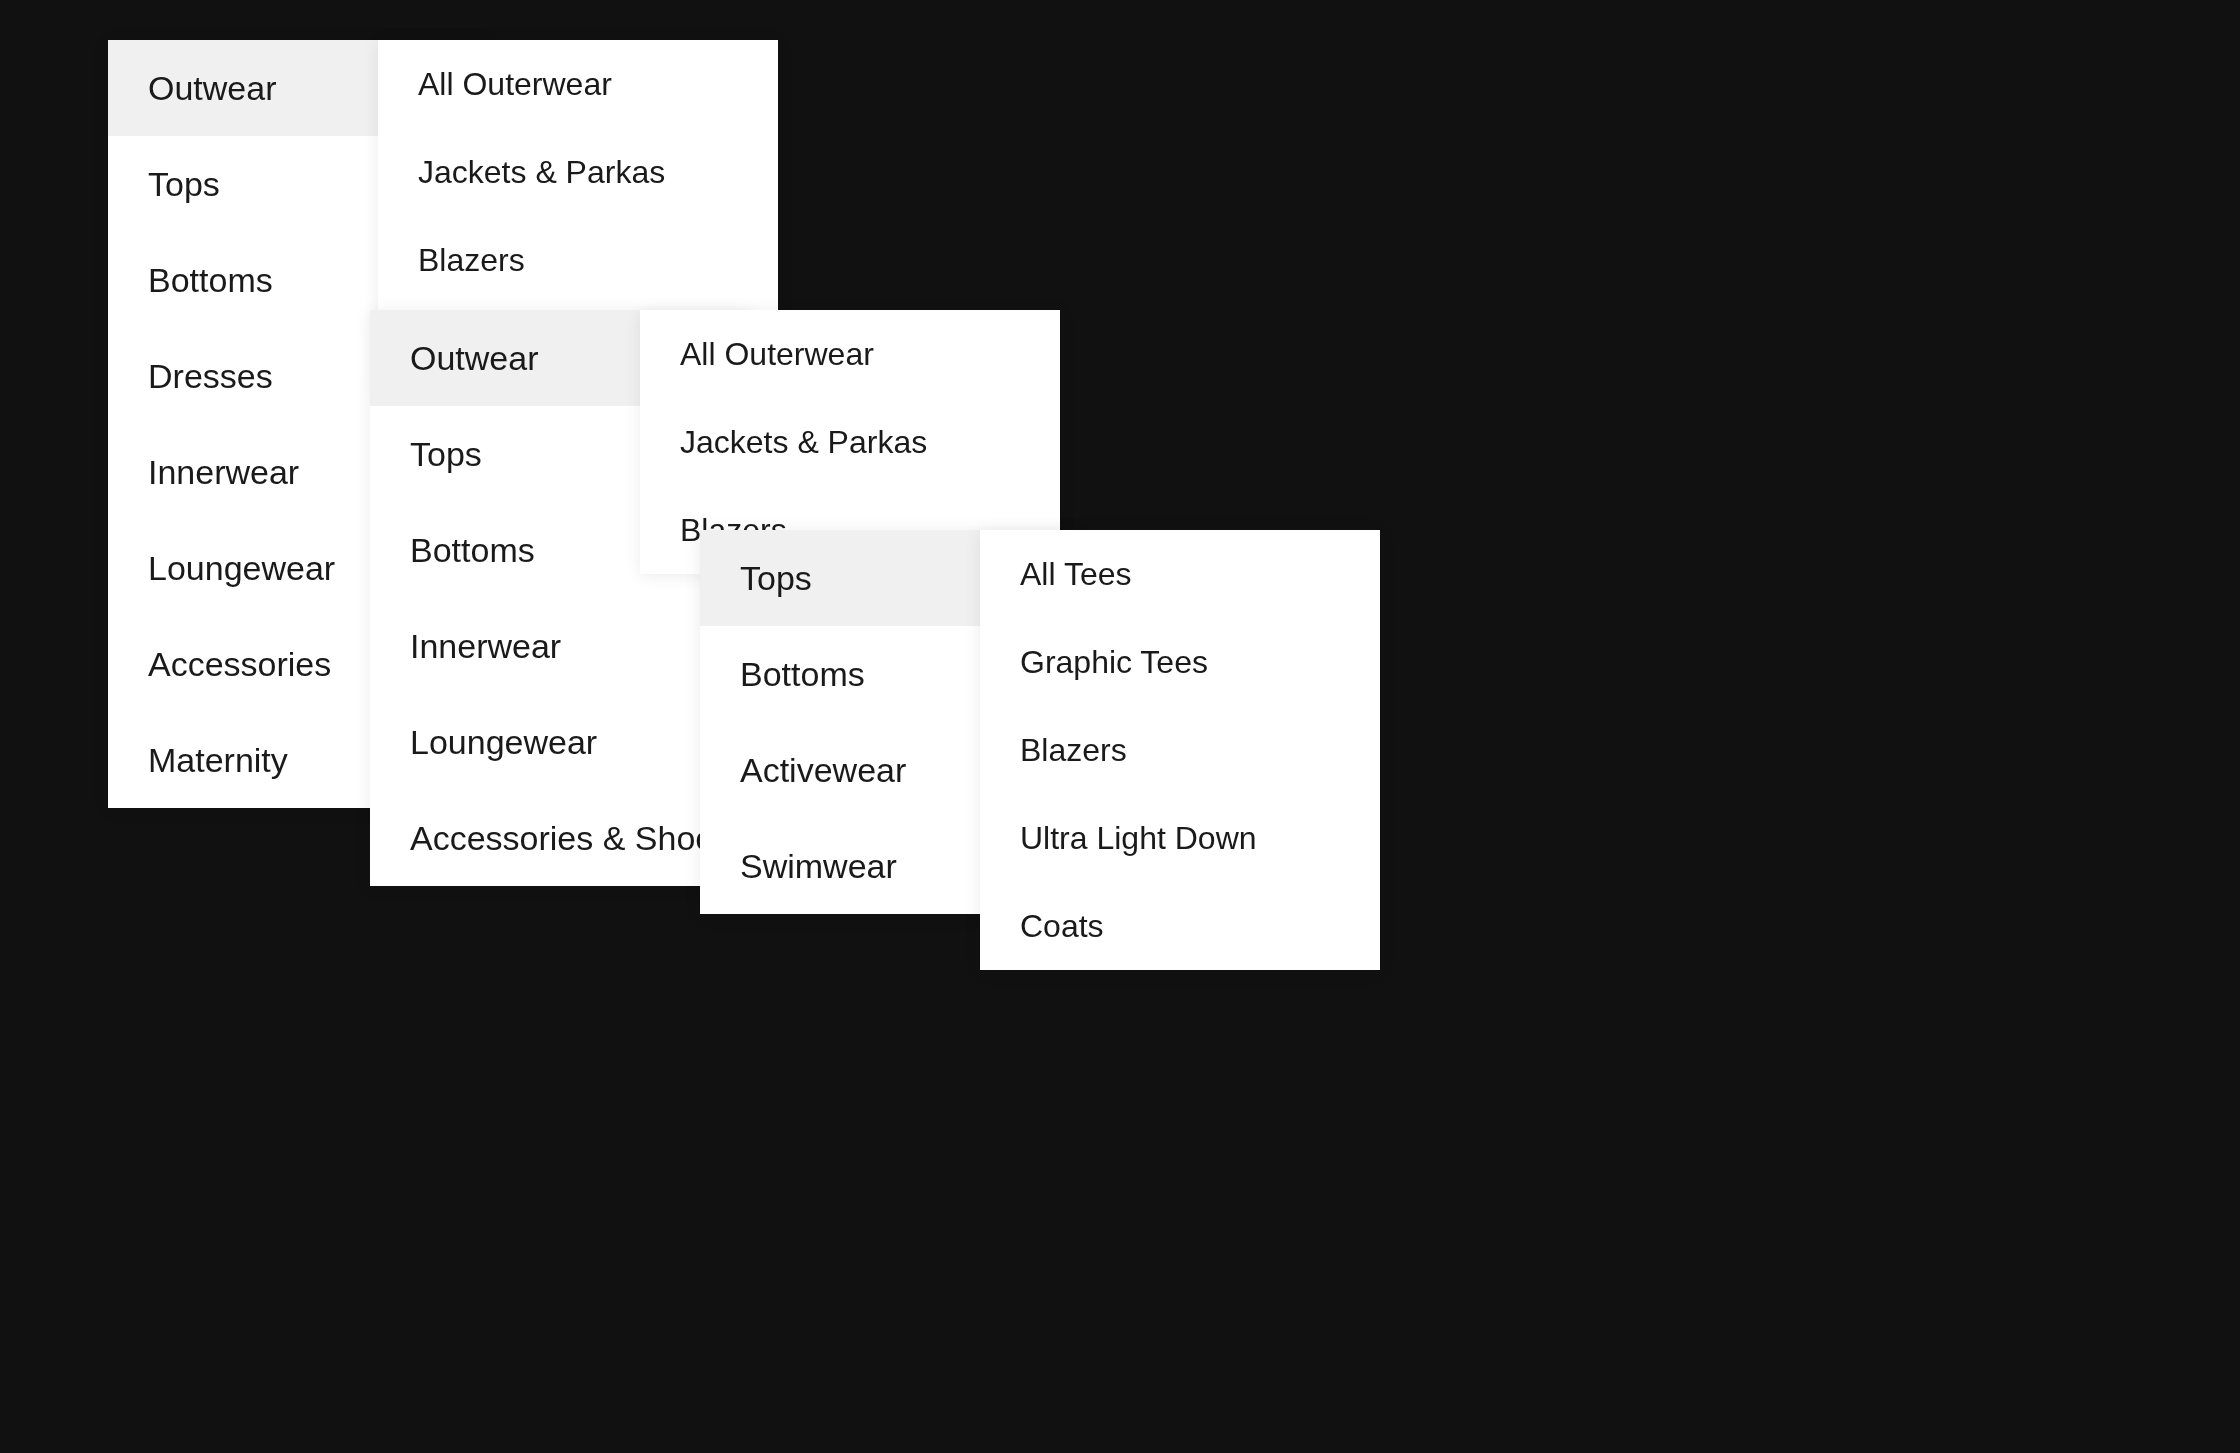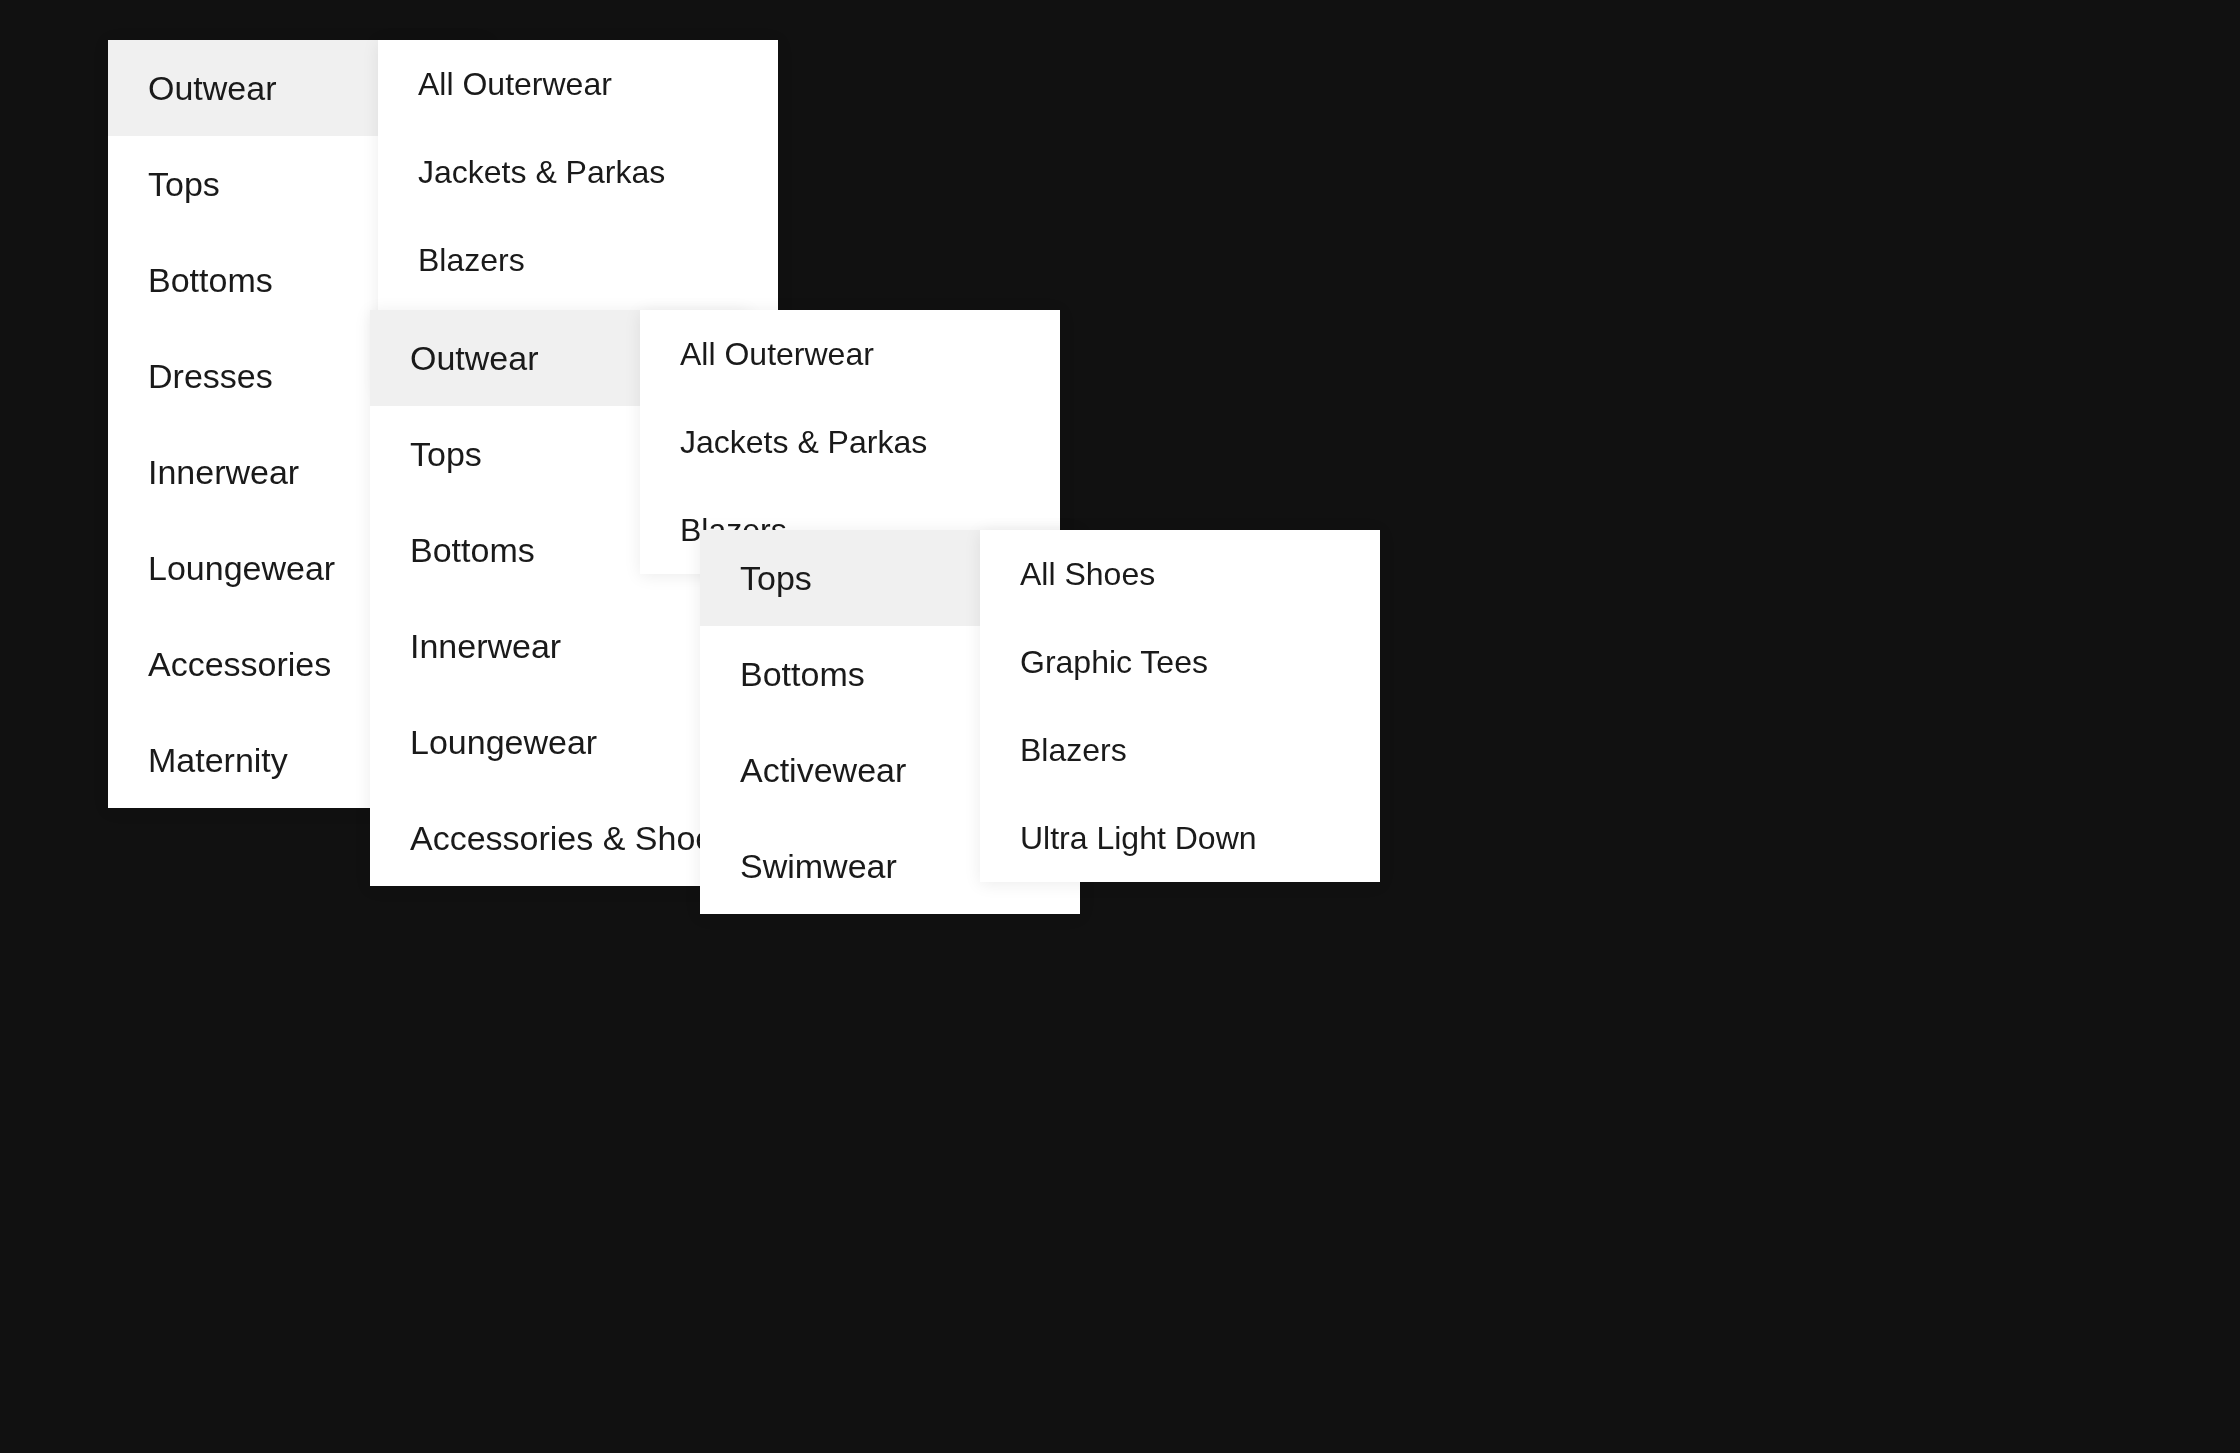--- a/index.html
+++ b/index.html
@@ -171,17 +171,18 @@
     </div>
     <div class="menu-item">
       <span>Activewear</span>
     </div>
     <div class="menu-item">
       <span>Swimwear</span>
     </div>
   </div>
 
 <div class="menu-panel" id="panel6">
-<div class="sub-item">All Shoes</div>
+<div class="sub-item">All Tees</div>
     <div class="sub-item">Graphic Tees</div>
     <div class="sub-item">Blazers</div>
     <div class="sub-item">Ultra Light Down</div>
+    <div class="sub-item">Coats</div>
   </div>
 
 </body></html>

